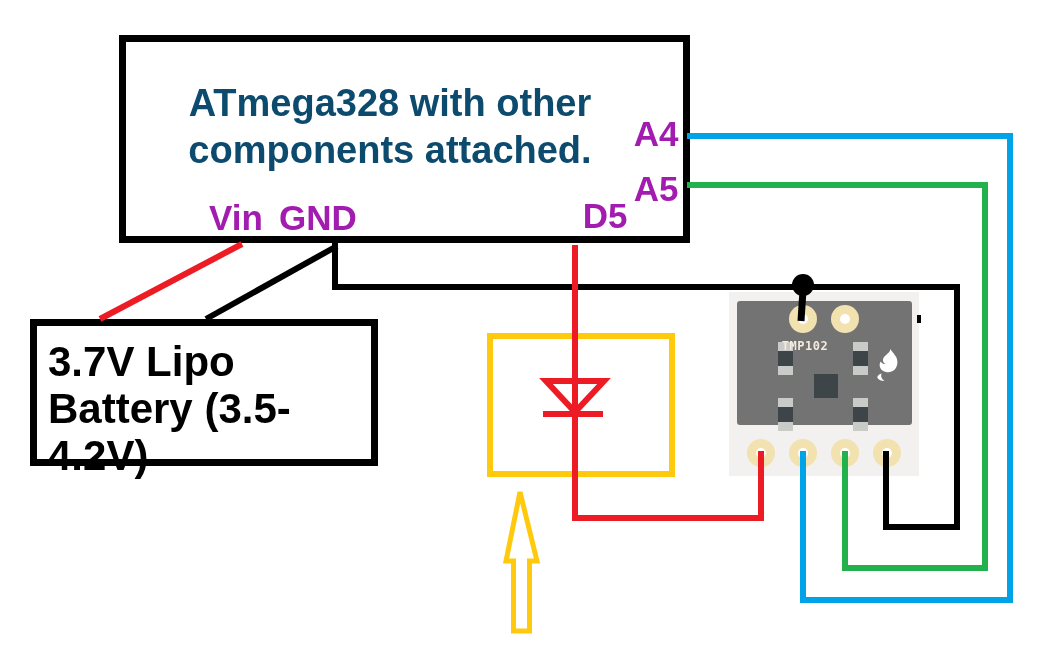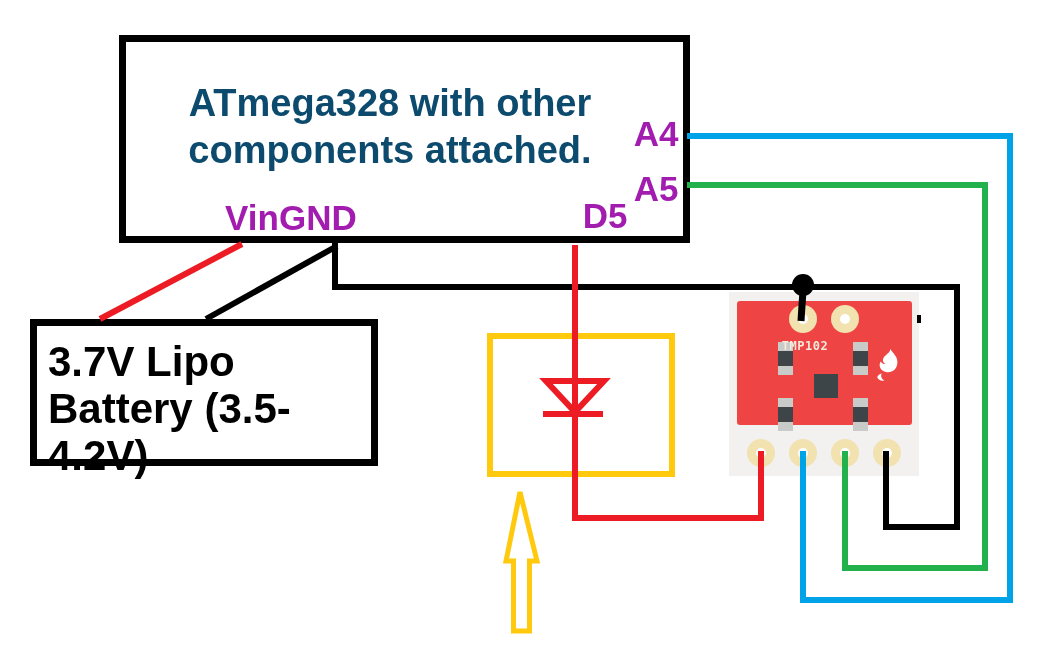--- a/index.html
+++ b/index.html
@@ -20,21 +20,21 @@
   }
   .pin{
     position:absolute;transform:translateX(-50%);
     font-size:35px;font-weight:bold;line-height:34px;color:#a21caf;white-space:nowrap;
   }
   .led-box{
     position:absolute;left:487px;top:333px;width:188px;height:144px;
     border:6px solid #FFC90E;background:transparent;box-sizing:border-box;
   }
   .sensor-photo{position:absolute;left:729px;top:292px;width:190px;height:184px;background:#F2F1F0;}
-  .sensor-board{position:absolute;left:8px;top:9px;width:175px;height:124px;background:#ef4444;border-radius:3px;}
+  .sensor-board{position:absolute;left:8px;top:9px;width:175px;height:124px;background:#737373;border-radius:3px;}
   .hole{position:absolute;width:28px;height:28px;border-radius:50%;background:#F2E2B0;}
   .hole span{position:absolute;left:9px;top:9px;width:10px;height:10px;border-radius:50%;background:#fff;}
   .smd{
     position:absolute;width:15px;height:33px;
     background:linear-gradient(180deg,#C9CBC8 0 9px,#3E4548 9px 24px,#C9CBC8 24px 33px);
   }
   .ic{position:absolute;left:77px;top:73px;width:24px;height:24px;background:#3E4548;}
   .board-label{
     position:absolute;left:40px;top:38px;width:56px;text-align:center;
     font-family:"DejaVu Sans Mono",monospace;font-size:12px;font-weight:bold;
@@ -44,21 +44,21 @@
   .photo-tick{position:absolute;left:917px;top:315px;width:4px;height:8px;background:#000;}
   svg.wires{position:absolute;left:0;top:0;pointer-events:none;}
 </style>
 </head>
 <body>
 
 <div class="canvas">
 
   <div class="box mcu"></div>
   <div class="mcu-title">ATmega328 with other components attached.</div>
-  <div class="pin" style="left:252px;top:201px;">Vin</div>
+  <div class="pin" style="left:236px;top:201px;">Vin</div>
   <div class="pin" style="left:318px;top:201px;">GND</div>
   <div class="pin" style="left:569px;top:199px;margin-left:36px;">D5</div>
   <div class="pin" style="left:656px;top:117px;">A4</div>
   <div class="pin" style="left:656px;top:172px;">A5</div>
 
   <div class="box battery"></div>
   <div class="battery-label">3.7V Lipo Battery (3.5-4.2V)</div>
 
   <div class="led-box"></div>
 

